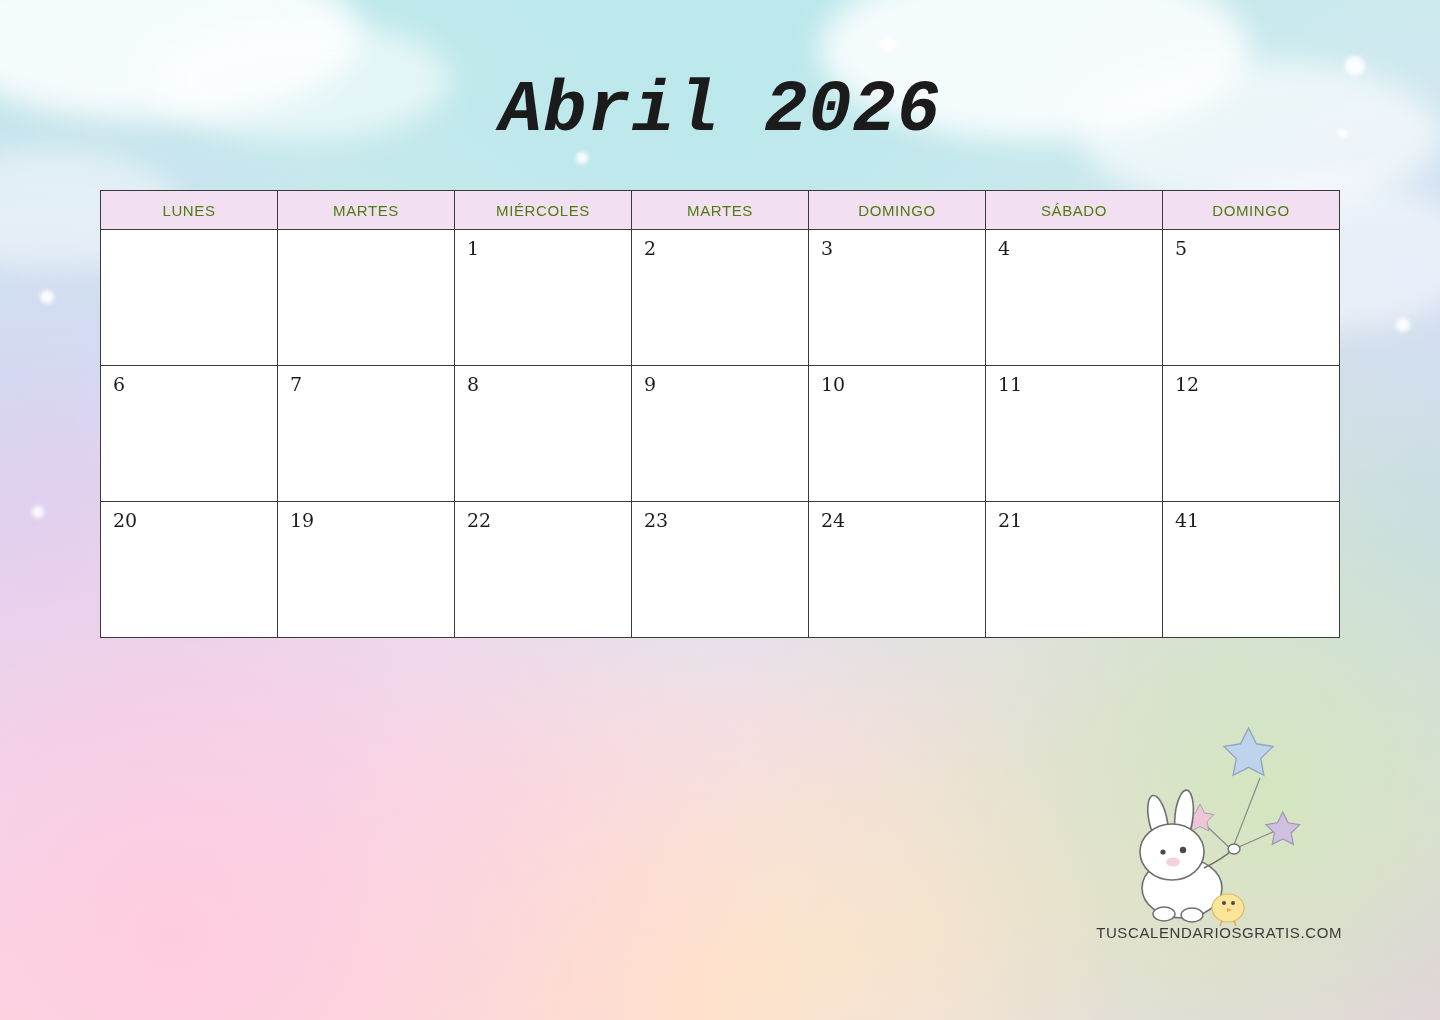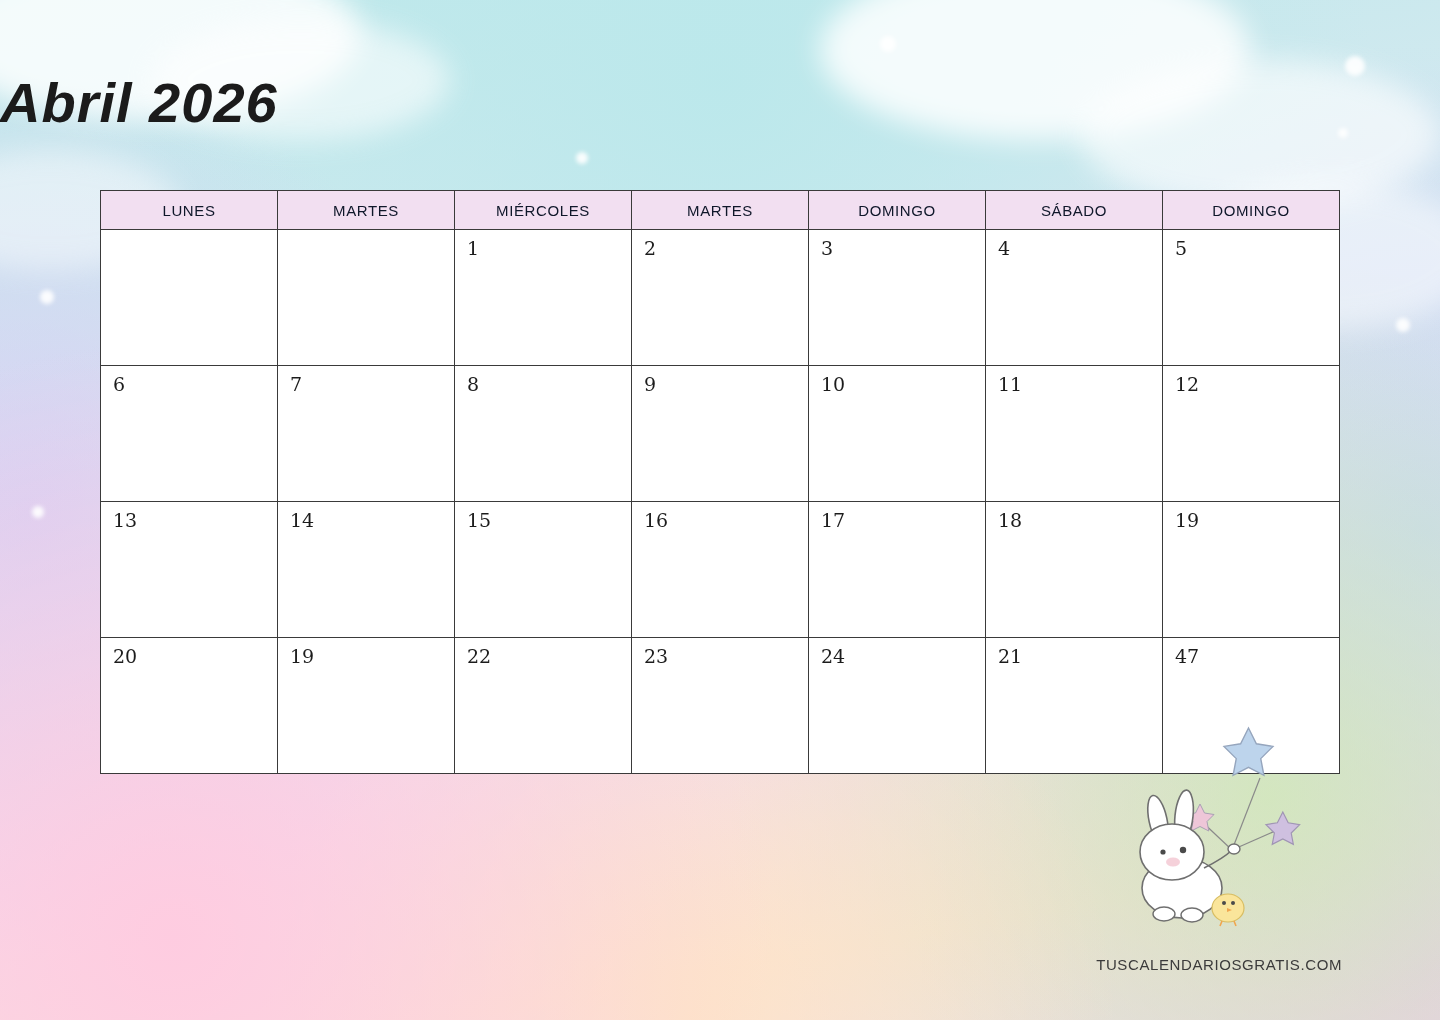--- a/index.html
+++ b/index.html
@@ -44,23 +44,24 @@
     filter: blur(2px);
     pointer-events: none;
   }
 
   
   .title {
     position: absolute;
     top: 70px;
     left: 0;
     width: 100%;
-    font-family: Liberation Sans, sans-serif;
+    text-align: center;
+    font-family: Liberation Mono, monospace;
     font-style: italic;
-    font-size: 56px;
+    font-size: 72px;
     letter-spacing: 1px;
     color: #1b1b1b;
     font-weight: 600;
   }
 
   
   .calendar {
     position: absolute;
     left: 100px;
     top: 190px;
@@ -73,21 +74,21 @@
   .calendar th, .calendar td {
     border: 1.5px solid #3a3a3a;
     padding: 0;
   }
   .calendar th {
     background: #f2dff1;
     height: 38px;
     font-size: 15px;
     font-weight: 400;
     letter-spacing: 0.6px;
-    color: #0f172a;
+    color: #4d7c0f;
     text-align: center;
     font-family: "Liberation Sans", sans-serif;
   }
   .calendar td {
     height: 135px;
     vertical-align: top;
     background: #ffffff;
   }
   .daynum {
     display: block;
@@ -95,21 +96,21 @@
     font-size: 19px;
     color: #1c1c1c;
     padding: 9px 0 0 12px;
     line-height: 1;
   }
 
   
   .credit {
     position: absolute;
     right: 98px;
-    top: 956px;
+    top: 924px;
     font-size: 15px;
     letter-spacing: 0.6px;
     color: #3b3b3b;
     font-family: "Liberation Sans", sans-serif;
   }
 
   
   .bunny-art {
     position: absolute;
     right: 60px;
@@ -195,62 +196,39 @@
           </td>
         <td>
             <span class="daynum">11</span>
           </td>
         <td>
             <span class="daynum">12</span>
           </td>
       </tr>
       <tr>
         <td>
-            <span class="daynum">13</span>
-          </td>
-        <td>
-            <span class="daynum">14</span>
-          </td>
-        <td>
-            <span class="daynum">15</span>
-          </td>
-        <td>
-            <span class="daynum">16</span>
-          </td>
-        <td>
-            <span class="daynum">17</span>
-          </td>
-        <td>
-            <span class="daynum">18</span>
+            <span class="daynum">20</span>
           </td>
         <td>
             <span class="daynum">19</span>
           </td>
-      </tr>
-      <tr>
-        <td>
-            <span class="daynum">20</span>
-          </td>
-        <td>
-            <span class="daynum">19</span>
-          </td>
         <td>
             <span class="daynum">22</span>
           </td>
         <td>
             <span class="daynum">23</span>
           </td>
         <td>
             <span class="daynum">24</span>
           </td>
         <td>
             <span class="daynum">21</span>
           </td>
         <td>
-            <span class="daynum">47</span>
+            <span class="daynum">41</span>
           </td>
       </tr>
     </tbody>
   </table>
 
   <svg class="bunny-art" viewBox="0 0 260 230">
 
     <path d="M112 150 L78 118" stroke="#8a8a8a" stroke-width="1.2" fill="none"></path>
     <path d="M112 150 L140 78" stroke="#8a8a8a" stroke-width="1.2" fill="none"></path>
     <path d="M112 150 L162 128" stroke="#8a8a8a" stroke-width="1.2" fill="none"></path>

